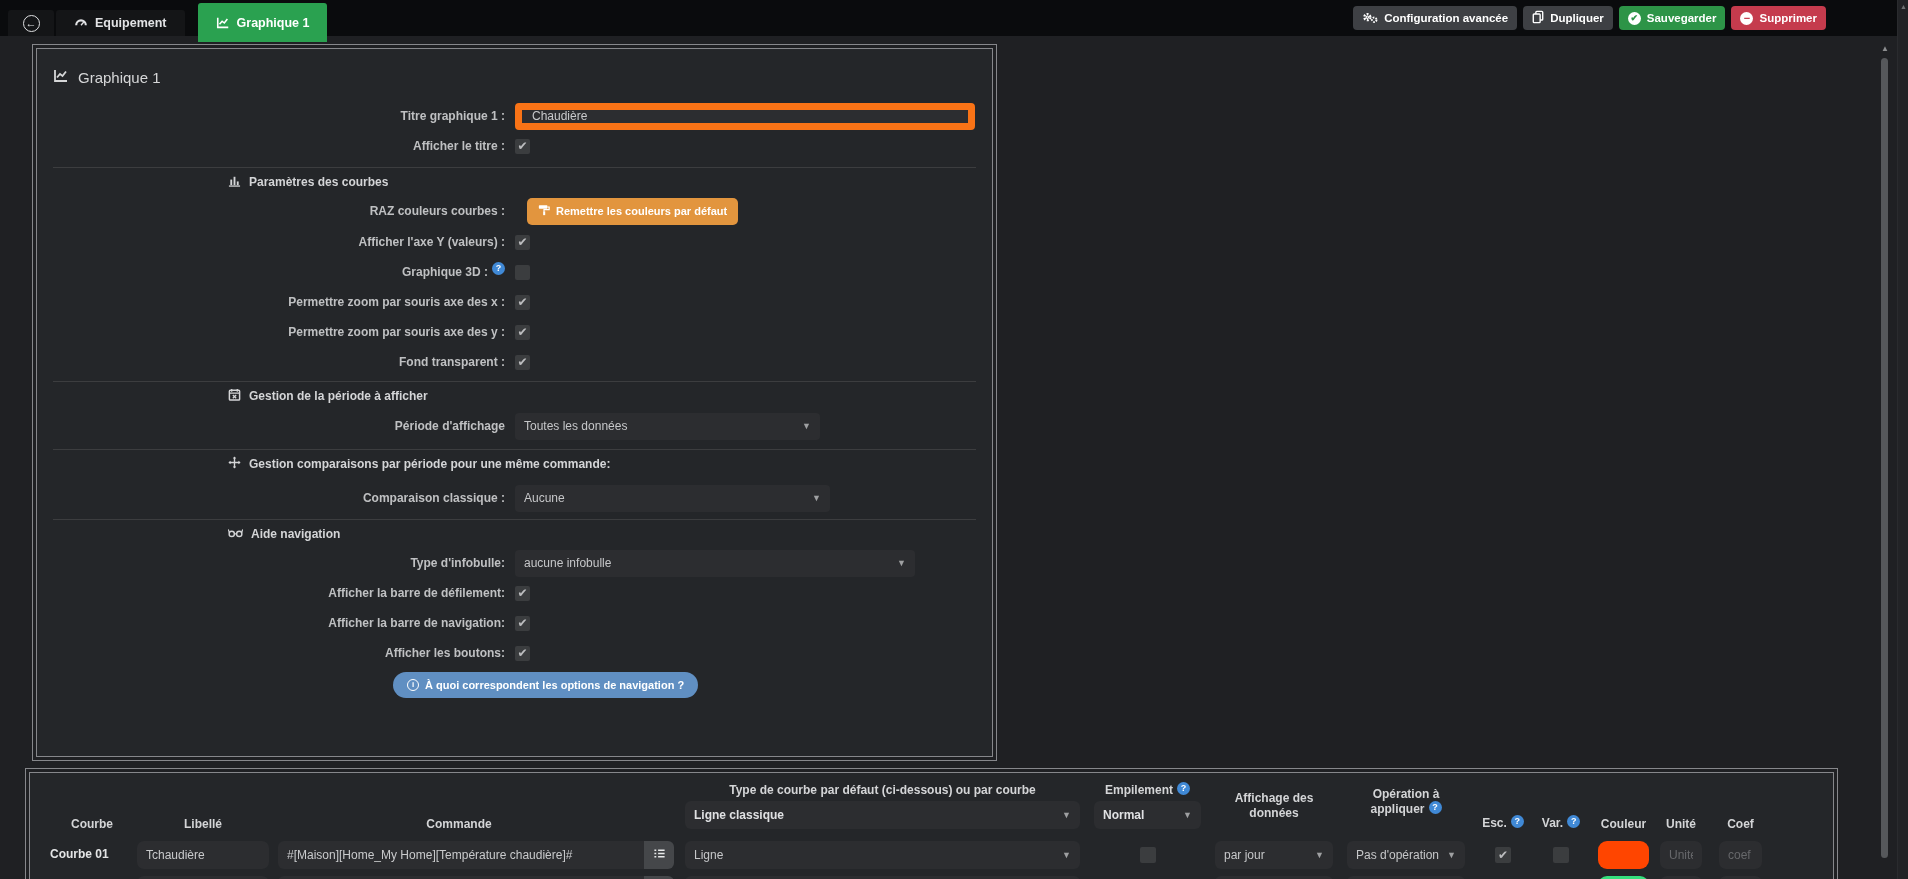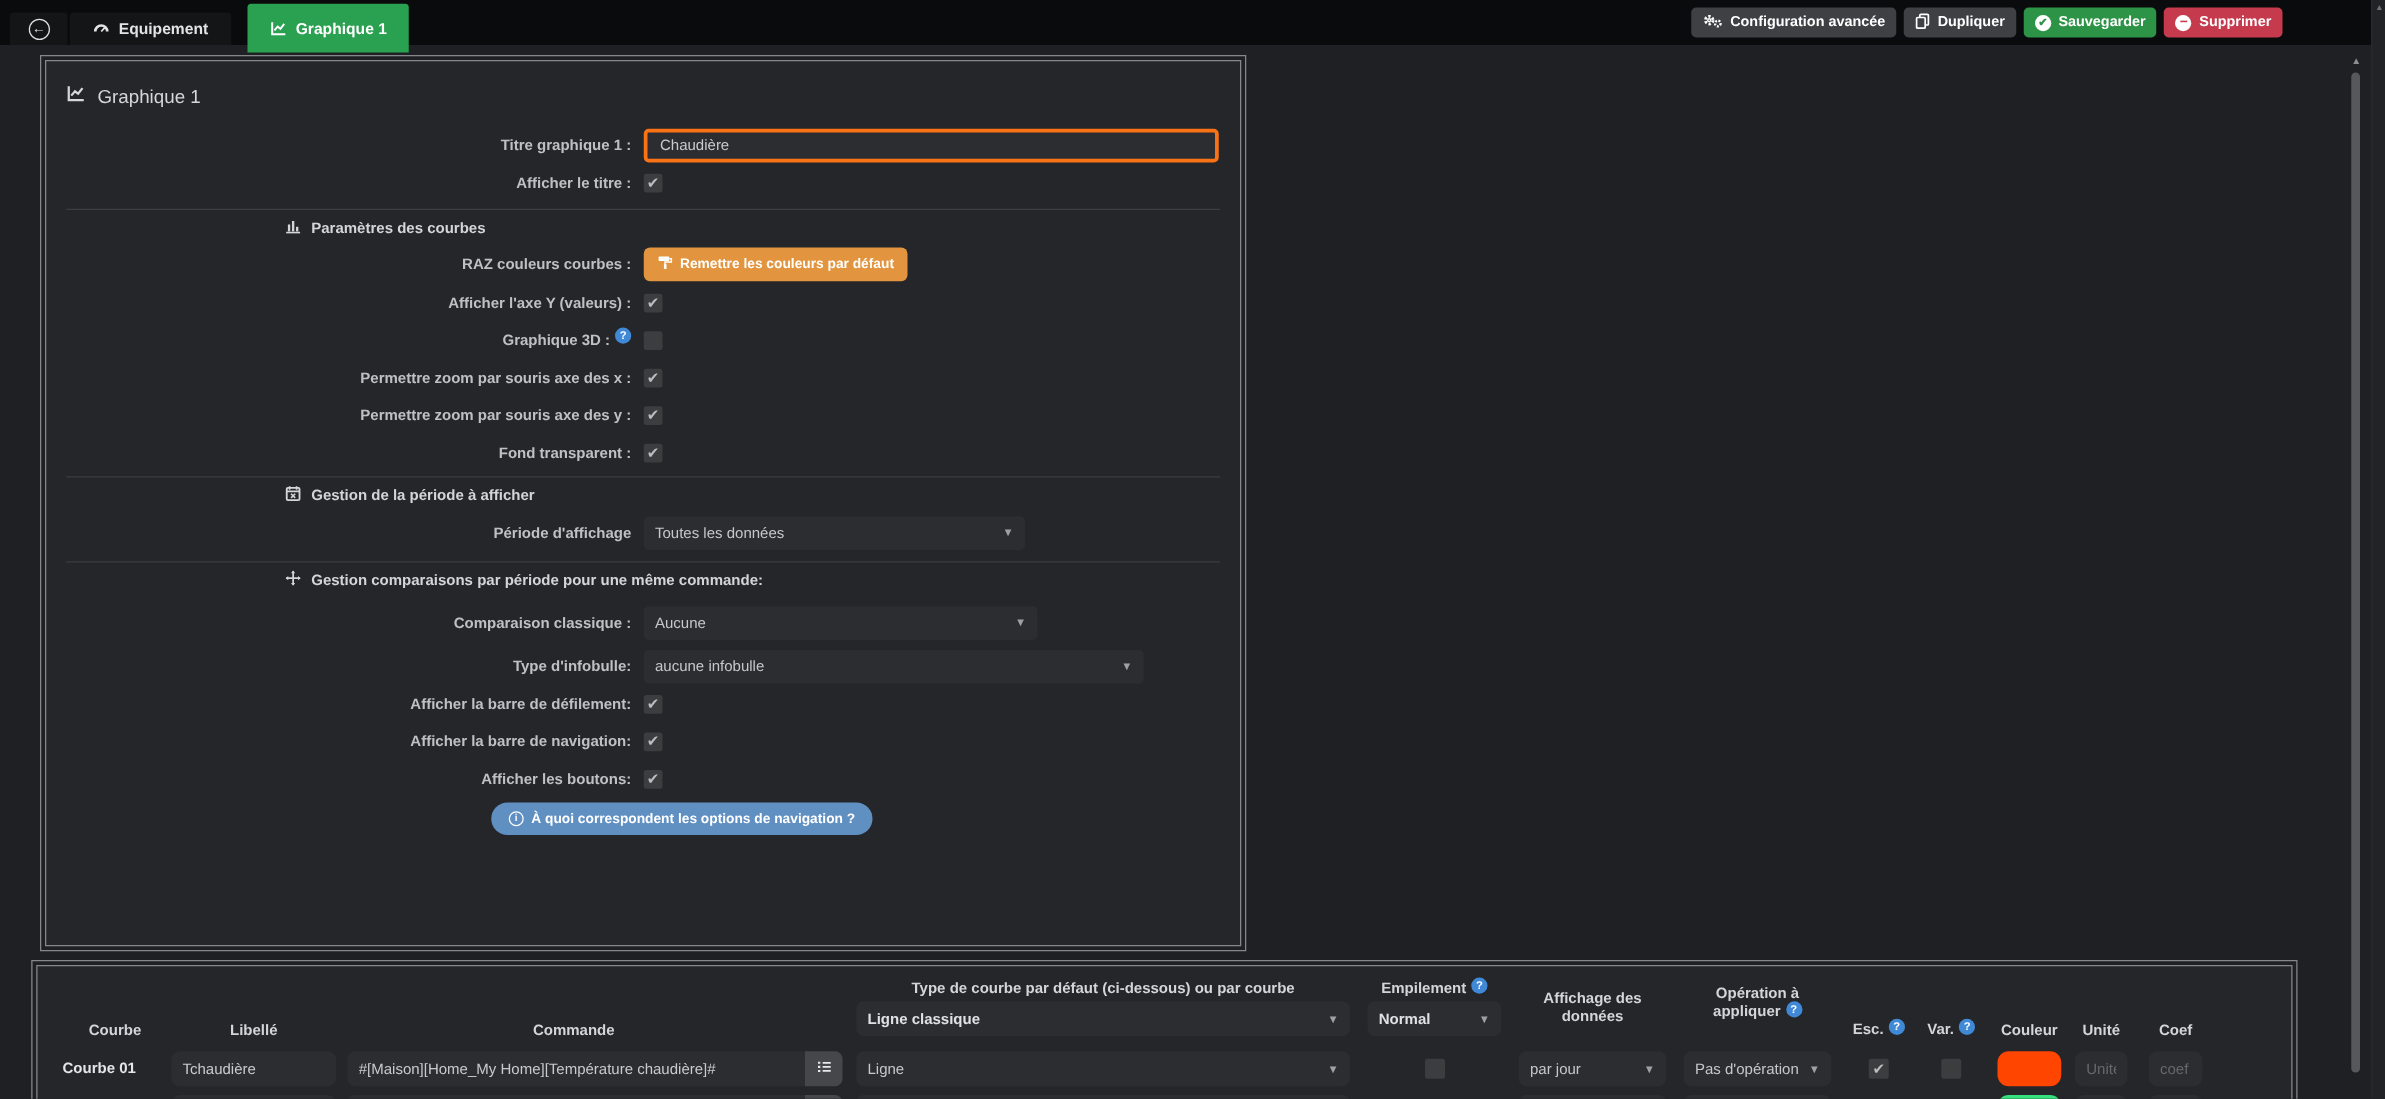--- a/index.html
+++ b/index.html
@@ -55,21 +55,21 @@
   .legend { display:flex; align-items:center; gap:9px; height:20px; color:#d6d7d8; font-size:15px; }
   .frow { display:flex; align-items:center; height:30px; }
   .frow.first { margin-top:14px; }
   .flabel { width:462px; text-align:right; padding-right:10px; font-weight:700; color:#bfc0c2; }
   .sec { margin-top:6px; border-top:1px solid #3c3d3f; padding:5px 0 0 175px; height:24px;
          display:flex; align-items:center; gap:8px; font-weight:700; color:#d4d5d7; }
   .sec.mt4 { margin-top:4px; } .sec.mt8 { margin-top:8px; }
   .sec svg { flex:none; }
 
   .tinput {
-    height:27px; background:#2c2d30; border:3px solid #f97316; border-radius:4px;
+    height:27px; background:#2c2d30; border:7px solid #f97316; border-radius:4px;
     color:#c9cacc; font-family:inherit; font-size:12px; padding:0 10px; outline:none;
   }
   .w460 { width:460px; }
 
   .cb {
     width:15px; height:15px; border-radius:2px; background:#3b3d3f; cursor:pointer;
     display:inline-flex; align-items:center; justify-content:center;
     color:#bcbdbf; font-size:12px; line-height:15px;
   }
   .cb::after { content:""; }
@@ -86,21 +86,21 @@
   .help {
     display:inline-block; width:13px; height:13px; border-radius:50%; background:#4089d6;
     color:#fff; font-size:9px; font-weight:700; line-height:13px; text-align:center;
     margin-left:4px; position:relative; top:-5px; cursor:pointer;
   }
   .hdr .help { top:-3px; }
 
   .btn-orange {
     height:27px; border:none; border-radius:5px; background:#e2953e; color:#fff; cursor:pointer;
     font-family:inherit; font-size:11px; font-weight:700; padding:0 11px;
-    display:flex; align-items:center; gap:6px;
+    display:flex; align-items:center; gap:6px;margin-left:12px;
   }
   .btn-blue {
     margin-left:340px; margin-top:4px; height:26px; border:none; border-radius:13px;
     background:#608fc2; color:#fff; cursor:pointer; font-family:inherit;
     font-size:11px; font-weight:700; padding:0 14px;
     display:flex; align-items:center; gap:6px;
   }
   .info-circ {
     width:12px; height:12px; border-radius:50%; border:1px solid #fff;
     font-size:8px; line-height:10px; text-align:center; font-weight:700; font-style:normal;
@@ -315,20 +315,30 @@
     </div>
 
     <div class="frow" style="margin-top:10px;">
       <div class="flabel">Comparaison classique :</div>
       <div class="select w315">
         <span class="sel-text">Aucune</span>
         <span class="caret">▼</span>
       </div>
     </div>
 
+    <div class="sec">
+      <span>
+        <svg width="15" height="10" viewBox="0 0 16 10">
+            <circle cx="4" cy="6" r="2.8" fill="none" stroke="#d4d5d7" stroke-width="1.5"></circle>
+            <circle cx="12" cy="6" r="2.8" fill="none" stroke="#d4d5d7" stroke-width="1.5"></circle>
+            <path d="M6.8 6h2.4M1.4 4.5 0.3 1.2M14.6 4.5l1.1-3.3" stroke="#d4d5d7" stroke-width="1.3" fill="none"></path>
+          </svg>
+      </span>
+      <span>Aide navigation</span>
+    </div>
 
     <div class="frow" style="margin-top:5px;">
       <div class="flabel">Type d'infobulle:</div>
       <div class="select w400">
         <span class="sel-text">aucune infobulle</span>
         <span class="caret">▼</span>
       </div>
     </div>
 
     <div class="frow">

